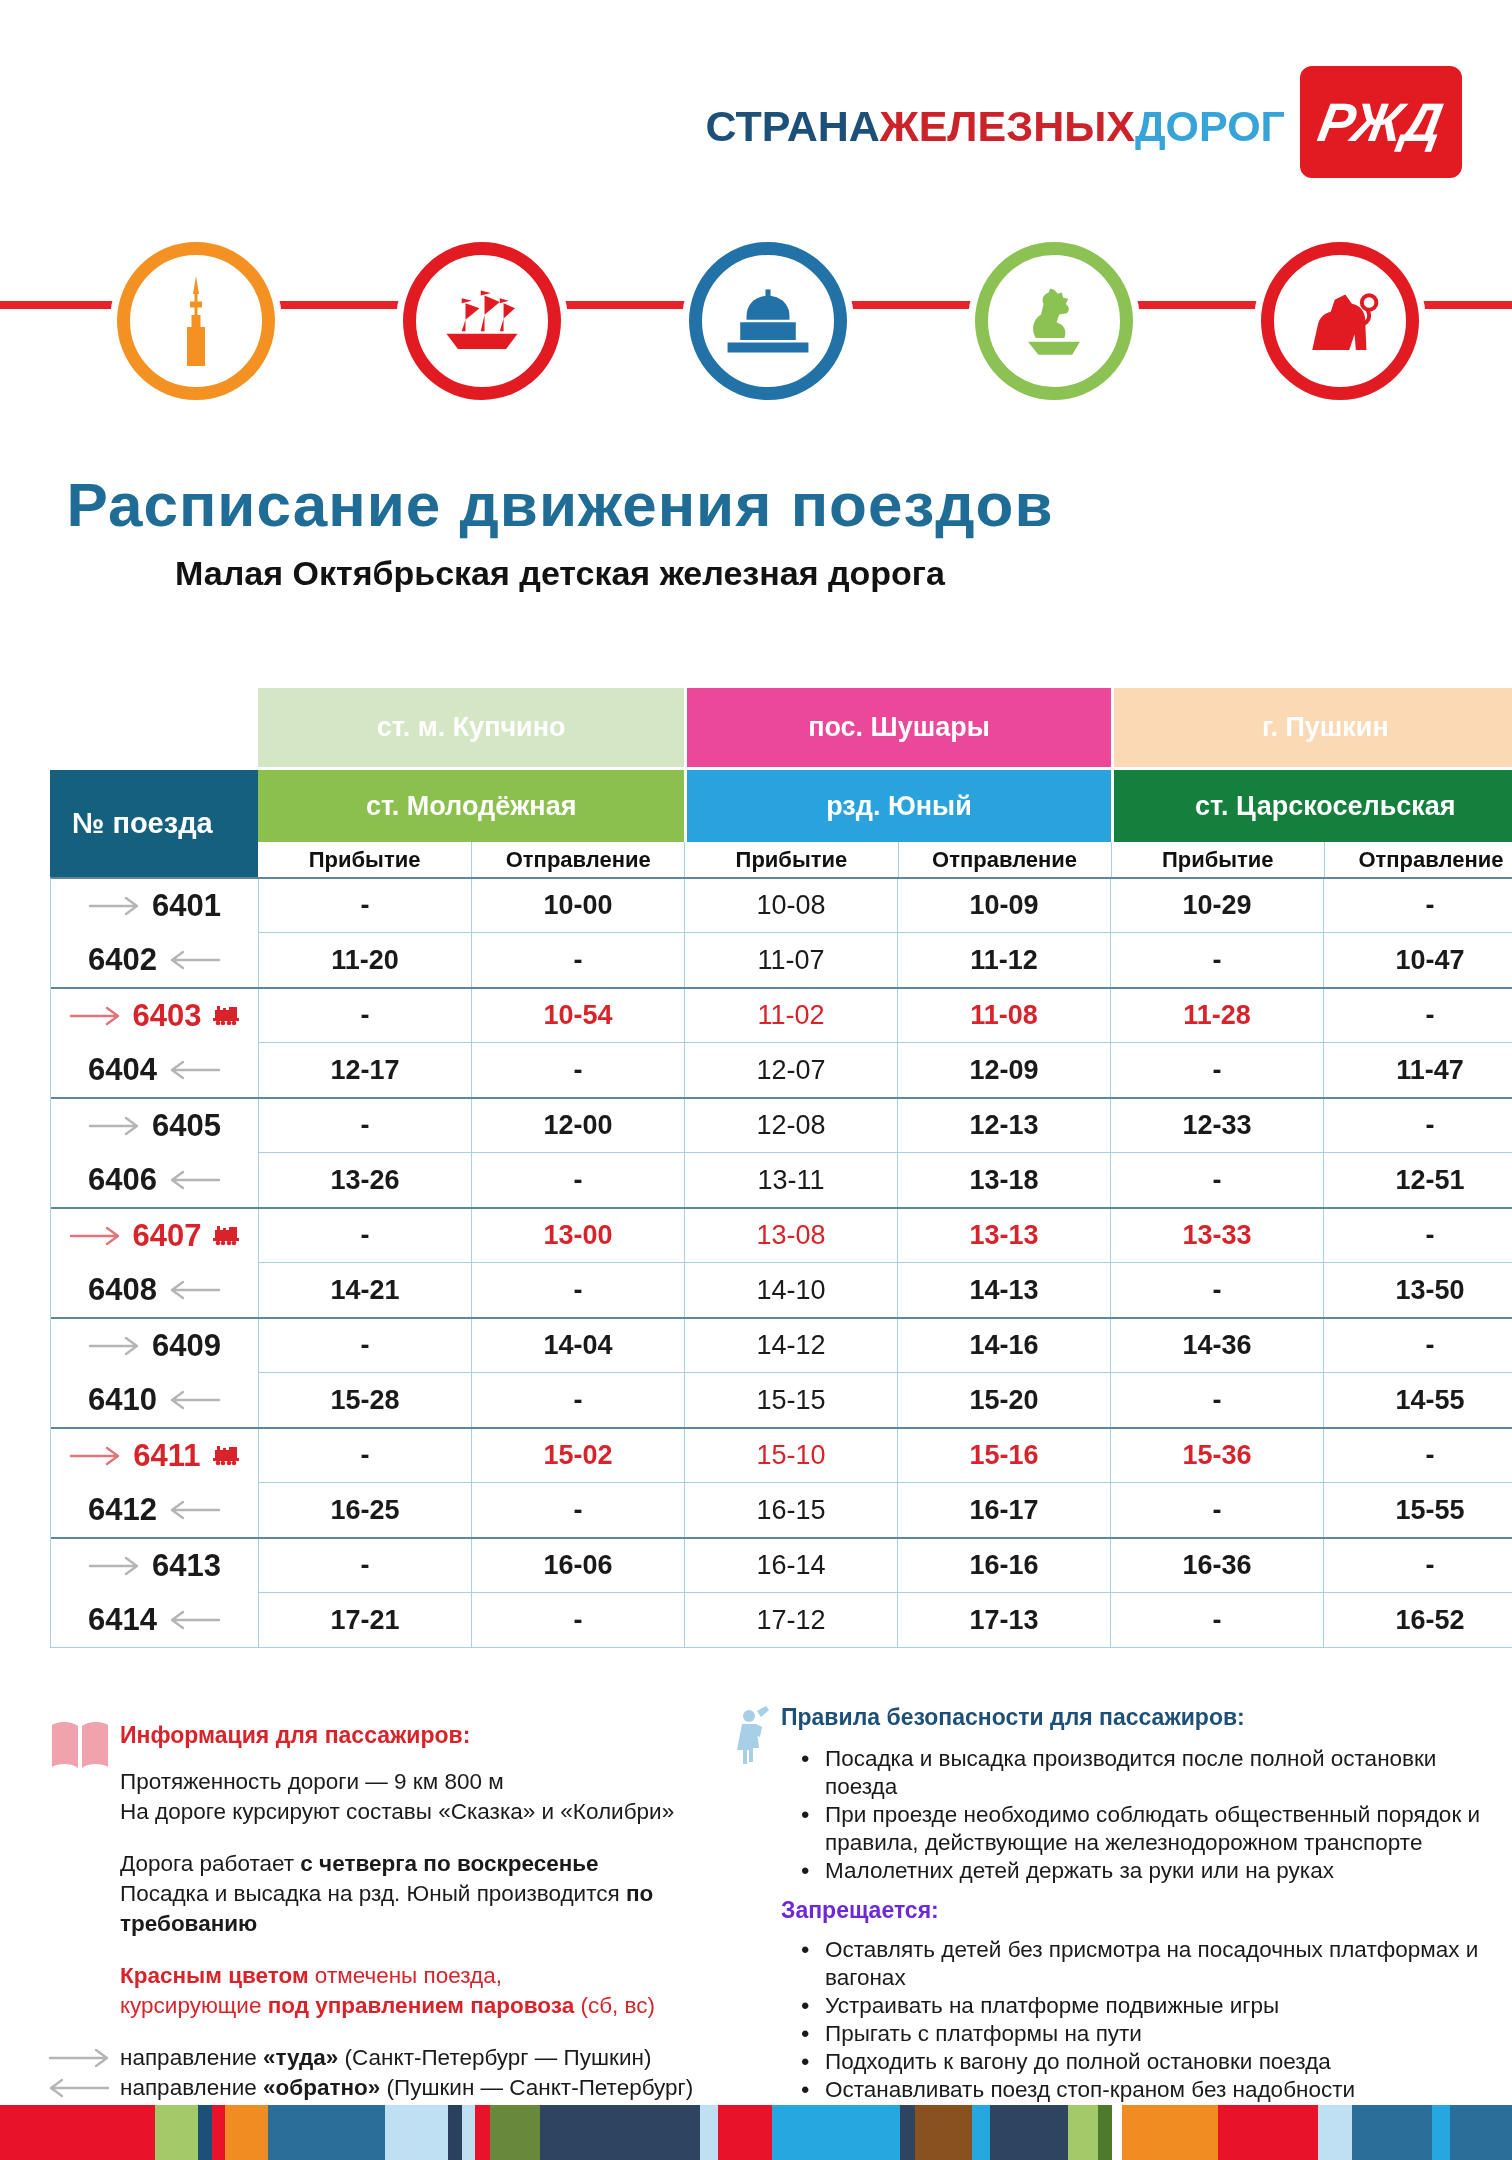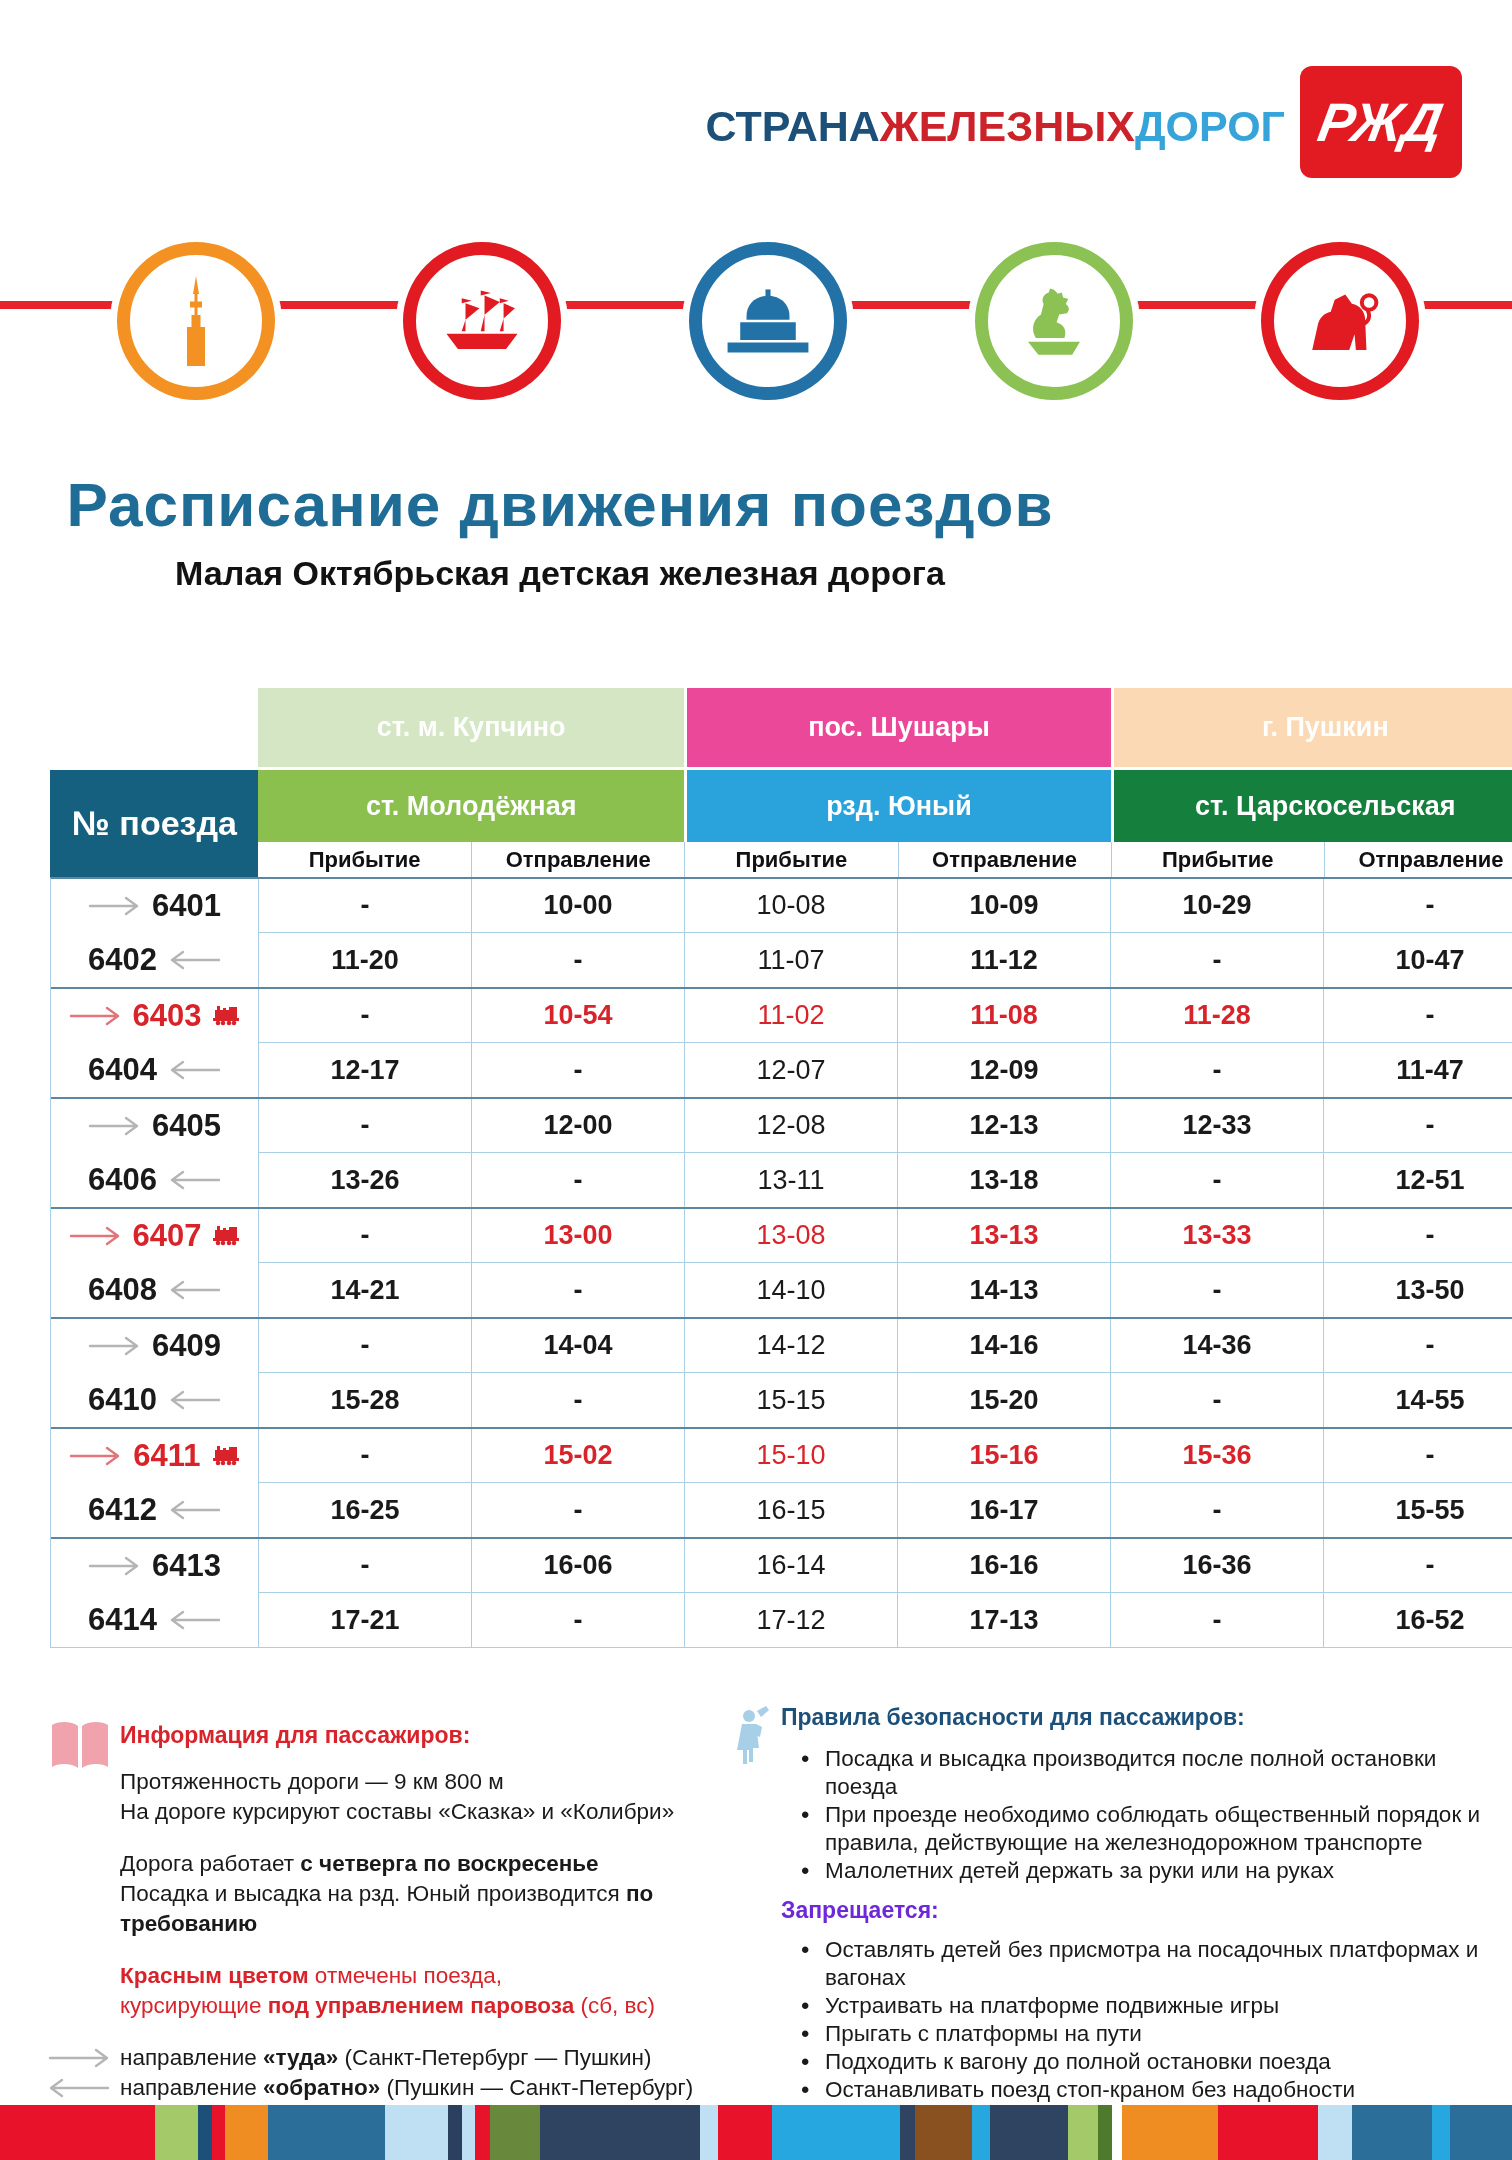--- a/index.html
+++ b/index.html
@@ -22,21 +22,21 @@
   .title-block{position:absolute;left:50px;top:470px;width:1020px;text-align:center;}
   .title{font-size:62px;line-height:70px;font-weight:800;color:#1f6d96;letter-spacing:1px;}
   .subtitle{font-size:34px;line-height:42px;font-weight:700;color:#121212;margin-top:12px;}
 
   
   .timetable{position:absolute;left:50px;top:688px;width:1487px;}
   .thead{display:grid;grid-template-columns:208px repeat(6,1fr);grid-template-rows:82px 72px 35px;}
   .city-cell{grid-row:1;display:flex;align-items:center;justify-content:center;color:#fff;
              font-size:27px;font-weight:700;border-bottom:3px solid #fff;}
   .city-cell.gap{border-left:3px solid #fff;}
-  .train-col-h{grid-row:2/span 2;grid-column:1;background:#15607f;color:#fff;font-size:34px;font-weight:700;
+  .train-col-h{grid-row:2/span 2;grid-column:1;background:#15607f;color:#fff;font-size:29px;font-weight:700;
                display:flex;align-items:center;padding-left:22px;}
   .station-cell{grid-row:2;display:flex;align-items:center;justify-content:center;color:#fff;
                 font-size:27px;font-weight:700;}
   .station-cell.gap{border-left:3px solid #fff;}
   .sub-cell{grid-row:3;display:flex;align-items:center;justify-content:center;background:#fff;
             font-size:22px;font-weight:800;color:#111;border-left:1px solid #aacfe4;}
   .sub-cell.first{border-left:none;}
 
   .tbody{border:1px solid #aacfe4;border-top:2px solid #5d86a0;}
   .pair{display:grid;grid-template-columns:207px repeat(6,1fr);grid-template-rows:54px 54px;

